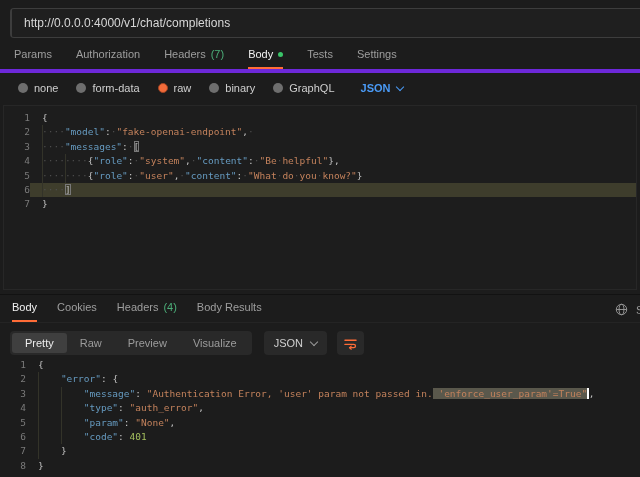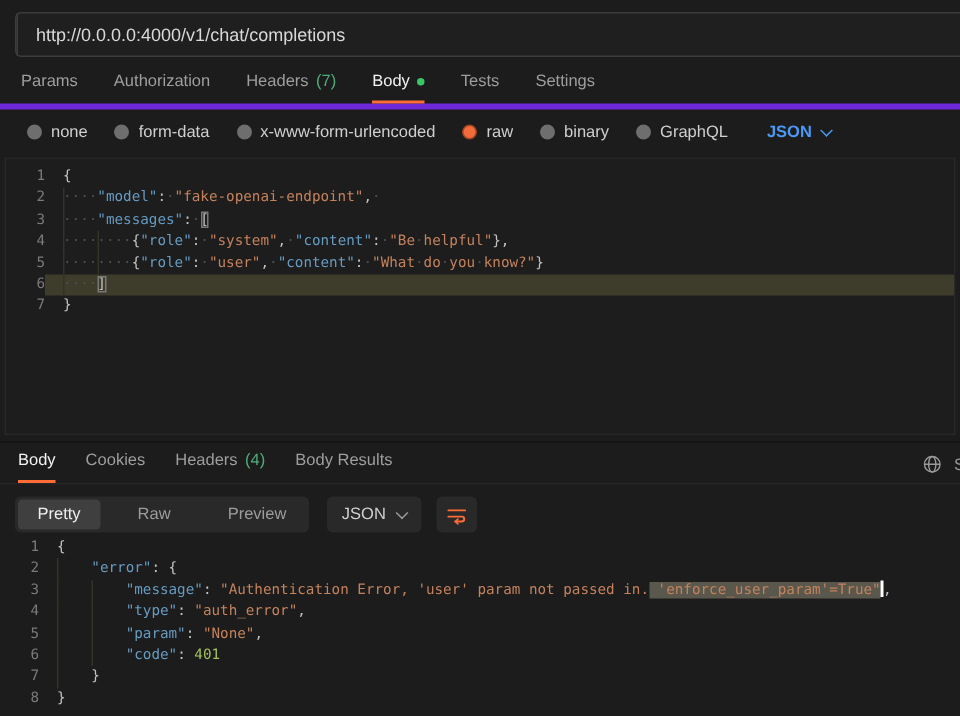--- a/index.html
+++ b/index.html
@@ -54,21 +54,21 @@
 
   
   .section-divider { border-top:1px solid #121212; margin-top:4px; }
   .resp-head { display:flex; align-items:flex-end; padding-left:12px; position:relative;
                font-size:11px; color:#9e9e9e; margin-top:6px; border-bottom:1px solid #242424; }
   .resp-tabs { display:flex; gap:20px; align-items:flex-end; }
   .resp-right { position:absolute; right:0; bottom:6px; display:flex; align-items:center; gap:8px; }
   .clip-text { width:4px; overflow:hidden; display:inline-block; color:#9a9a9a; font-size:11px; }
 
   .view-row { display:flex; align-items:center; gap:8px; padding-left:10px; margin-top:8px; height:24px; }
-  .seg { display:flex; background:#292929; border-radius:4px; padding:2px; font-size:11px; color:#9c9c9c;gap:12px; }
+  .seg { display:flex; background:#292929; border-radius:4px; padding:2px; font-size:11px; color:#9c9c9c; }
   .seg .seg-item { padding:4px 13px; border-radius:3px; cursor:pointer; }
   .seg .seg-item.active { background:#3f3f3f; color:#ededed; }
   .json-btn { background:#292929; border-radius:4px; height:24px; padding:0 10px; display:flex;
               align-items:center; gap:8px; font-size:11px; color:#d0d0d0; margin-left:4px; cursor:pointer; }
   .wrap-btn { background:#292929; border-radius:4px; width:27px; height:24px; display:flex;
               align-items:center; justify-content:center; margin-left:2px; cursor:pointer; }
 </style>
 </head>
 <body>
 
@@ -104,24 +104,20 @@
   <span id="body-types" style="display:flex;gap:18px;align-items:center;">
       <label class="radio-item">
         <span class="radio"></span>
         <span>none</span>
       </label>
       <label class="radio-item">
         <span class="radio"></span>
         <span>form-data</span>
       </label>
       <label class="radio-item">
-        <span class="radio"></span>
-        <span>x-www-form-urlencoded</span>
-      </label>
-      <label class="radio-item">
         <span class="radio sel"></span>
         <span>raw</span>
       </label>
       <label class="radio-item">
         <span class="radio"></span>
         <span>binary</span>
       </label>
       <label class="radio-item">
         <span class="radio"></span>
         <span>GraphQL</span>
@@ -192,20 +188,21 @@
     </svg>
     <span class="clip-text">S</span>
   </div>
 </div>
 
 <div class="view-row">
   <div class="seg" id="view-tabs">
       <div class="seg-item active">Pretty</div>
       <div class="seg-item">Raw</div>
       <div class="seg-item">Preview</div>
+      <div class="seg-item">Visualize</div>
     </div>
   <div class="json-btn">
     <span>JSON</span>
     <span class="chev"></span>
   </div>
   <div class="wrap-btn">
     <svg width="15" height="13" viewBox="0 0 16 14">
       <g fill="none" stroke="#ff6c37" stroke-width="1.4" stroke-linecap="round">
         <path d="M2 3.5h12"></path>
         <path d="M2 8h9.5c2.5 0 2.5 3.5 0 3.5H7"></path>

